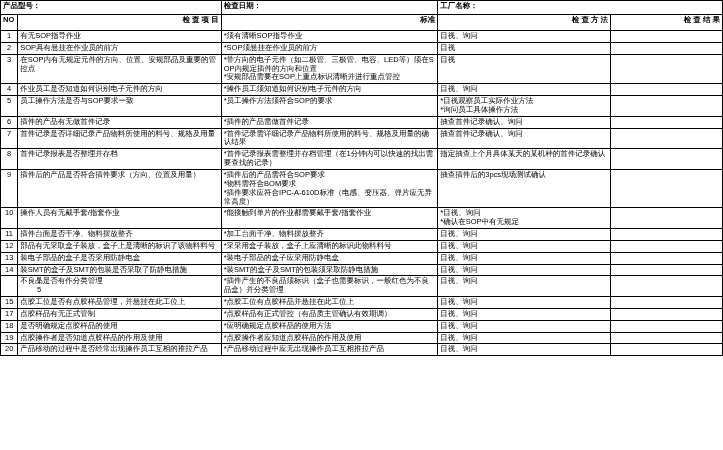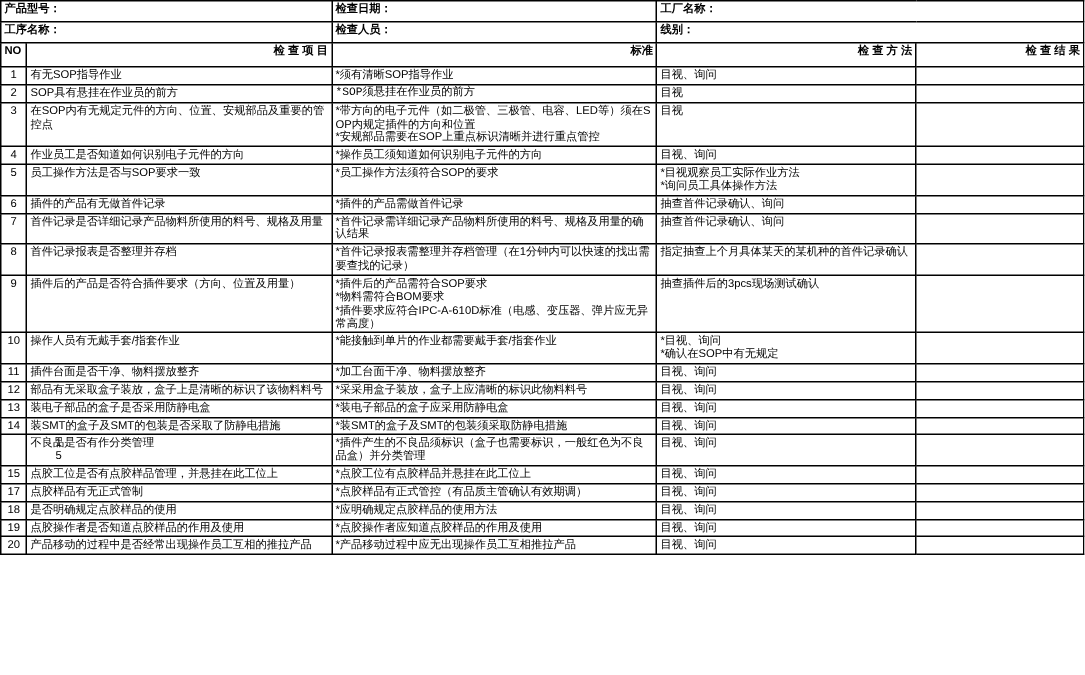--- a/index.html
+++ b/index.html
@@ -64,43 +64,38 @@
       <col class="c-std">
       <col class="c-method">
       <col class="c-result">
     </colgroup>
     <tbody>
       <tr class="hdr hrow">
         <td colspan="2">产品型号：</td>
         <td>检查日期：</td>
         <td colspan="2">工厂名称：</td>
       </tr>
-      <tr class="hdr hrow">
-        <td colspan="2">工序名称：</td>
-        <td>检查人员：</td>
-        <td colspan="2">线别：</td>
-      </tr>
       <tr class="colhdr">
         <td style="text-align:left;">NO</td>
         <td>检 查 项 目</td>
         <td>标准</td>
         <td>检 查 方 法</td>
         <td>检 查 结 果</td>
       </tr>
     <tr>
           <td class="no-cell" style="white-space: pre-line;">1</td>
           <td style="white-space: pre-line;">有无SOP指导作业</td>
           <td style="white-space: pre-line;">*须有清晰SOP指导作业</td>
           <td style="white-space: pre-line;">目视、询问</td>
           <td style="white-space: pre-line;"></td>
         </tr>
         <tr>
           <td class="no-cell" style="white-space: pre-line;">2</td>
           <td style="white-space: pre-line;">SOP具有悬挂在作业员的前方</td>
-          <td style="white-space: pre-line; font-family: Liberation Mono, monospace;">*SOP须悬挂在作业员的前方</td>
+          <td style="white-space: pre-line;">*SOP须悬挂在作业员的前方</td>
           <td style="white-space: pre-line;">目视</td>
           <td style="white-space: pre-line;"></td>
         </tr>
         <tr>
           <td class="no-cell" style="white-space: pre-line;">3</td>
           <td style="white-space: pre-line;">在SOP内有无规定元件的方向、位置、安规部品及重要的管控点</td>
           <td style="white-space: pre-line;">*带方向的电子元件（如二极管、三极管、电容、LED等）须在SOP内规定插件的方向和位置
 *安规部品需要在SOP上重点标识清晰并进行重点管控</td>
           <td style="white-space: pre-line;">目视</td>
           <td style="white-space: pre-line;"></td>

